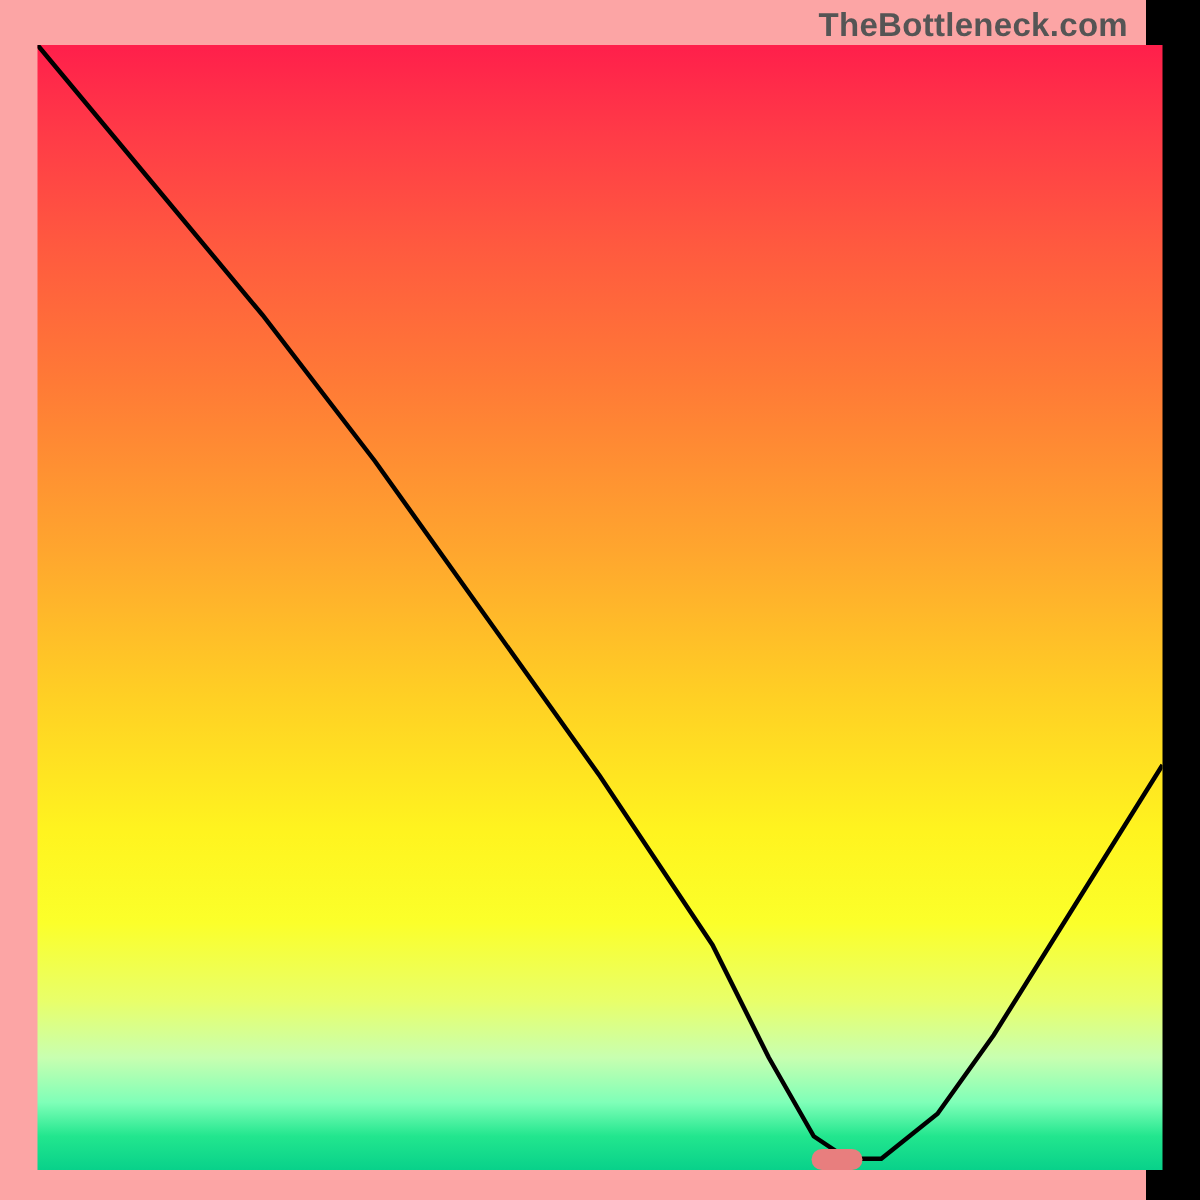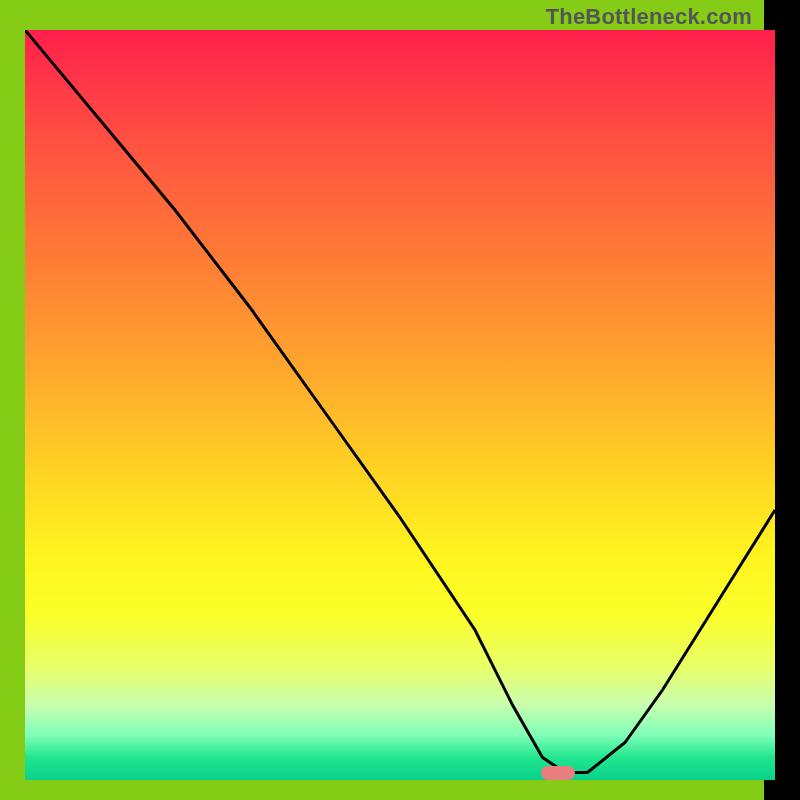--- a/index.html
+++ b/index.html
@@ -7,21 +7,21 @@
     padding: 0;
     width: 800px;
     height: 800px;
     background: #000;
     font-family: Arial, Helvetica, sans-serif;
   }
   .outer {
     position: relative;
     width: 764px;
     height: 800px;
-    background: #84cc16;
+    background: #fca5a5;
   }
   .watermark {
     position: absolute;
     top: 4px;
     right: 12px;
     color: #555;
     font-size: 22px;
     font-weight: 600;
     letter-spacing: 0.2px;
   }

